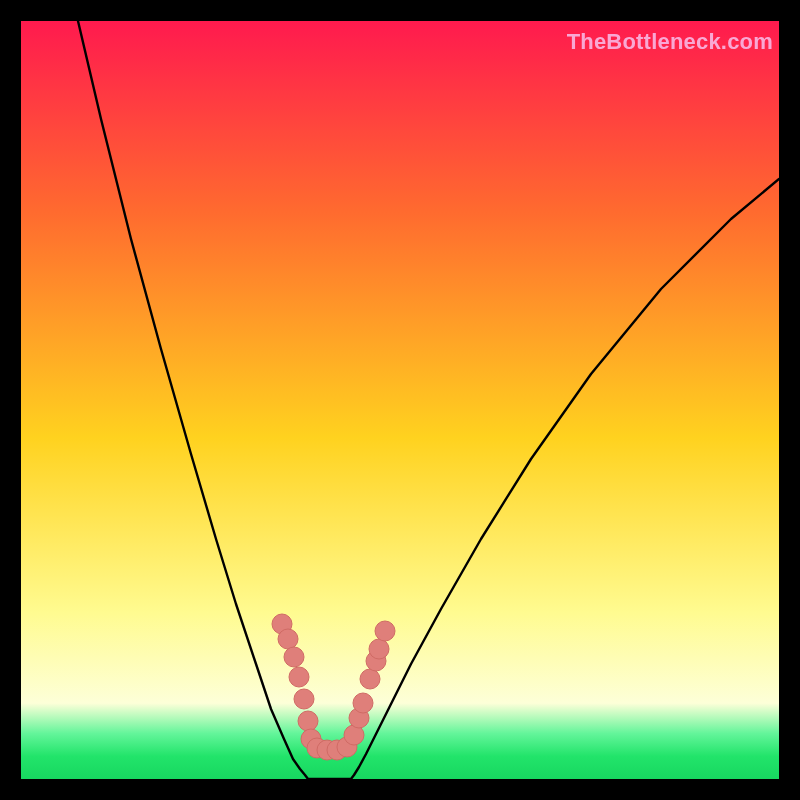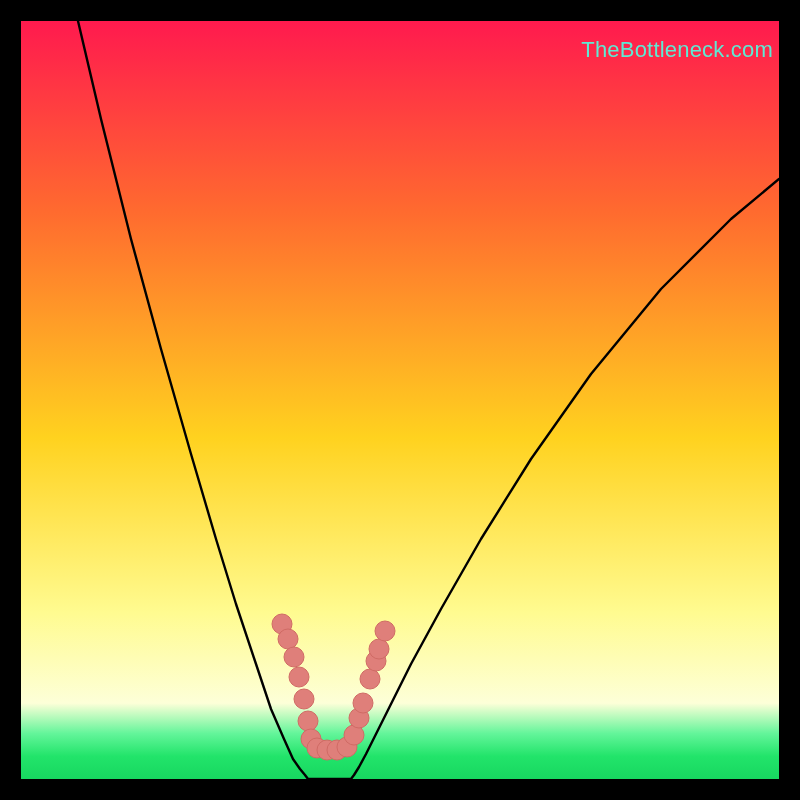--- a/index.html
+++ b/index.html
@@ -23,25 +23,25 @@
     width: 758px;
     height: 758px;
     overflow: hidden;
   }
   .gradient {
     position: absolute;
     inset: 0;
   }
   .watermark {
     position: absolute;
-    top: 16px;
+    top: 8px;
     right: 6px;
-    color: #5eead4;
+    color: #f9a8d4;
     font-size: 22px;
-    font-weight: 400;
+    font-weight: 700;
     letter-spacing: 0.2px;
     user-select: none;
   }
   svg.curves {
     position: absolute;
     inset: 0;
   }
 </style>
 </head>
 <body>

